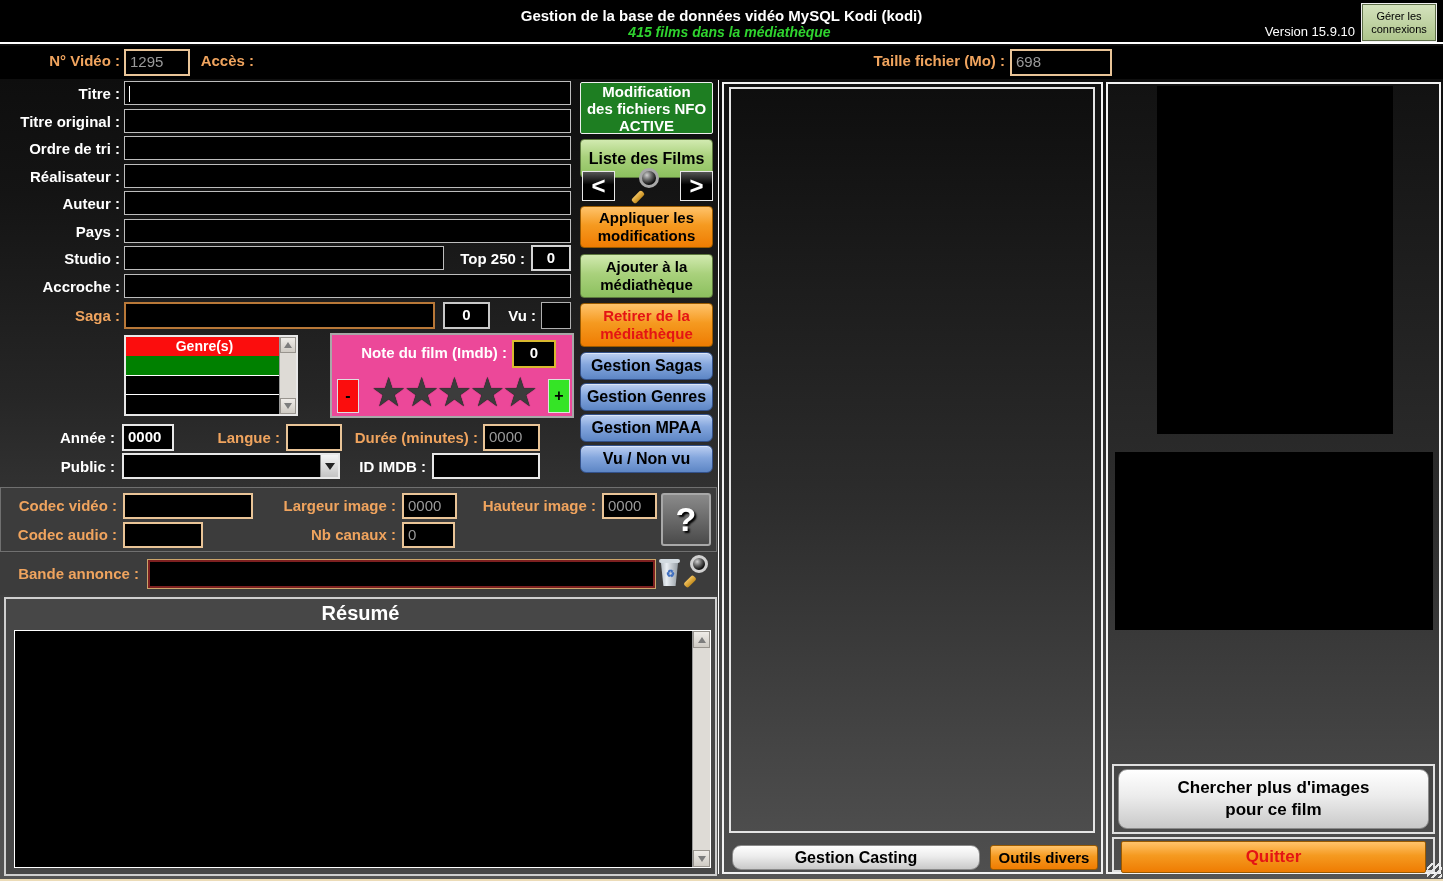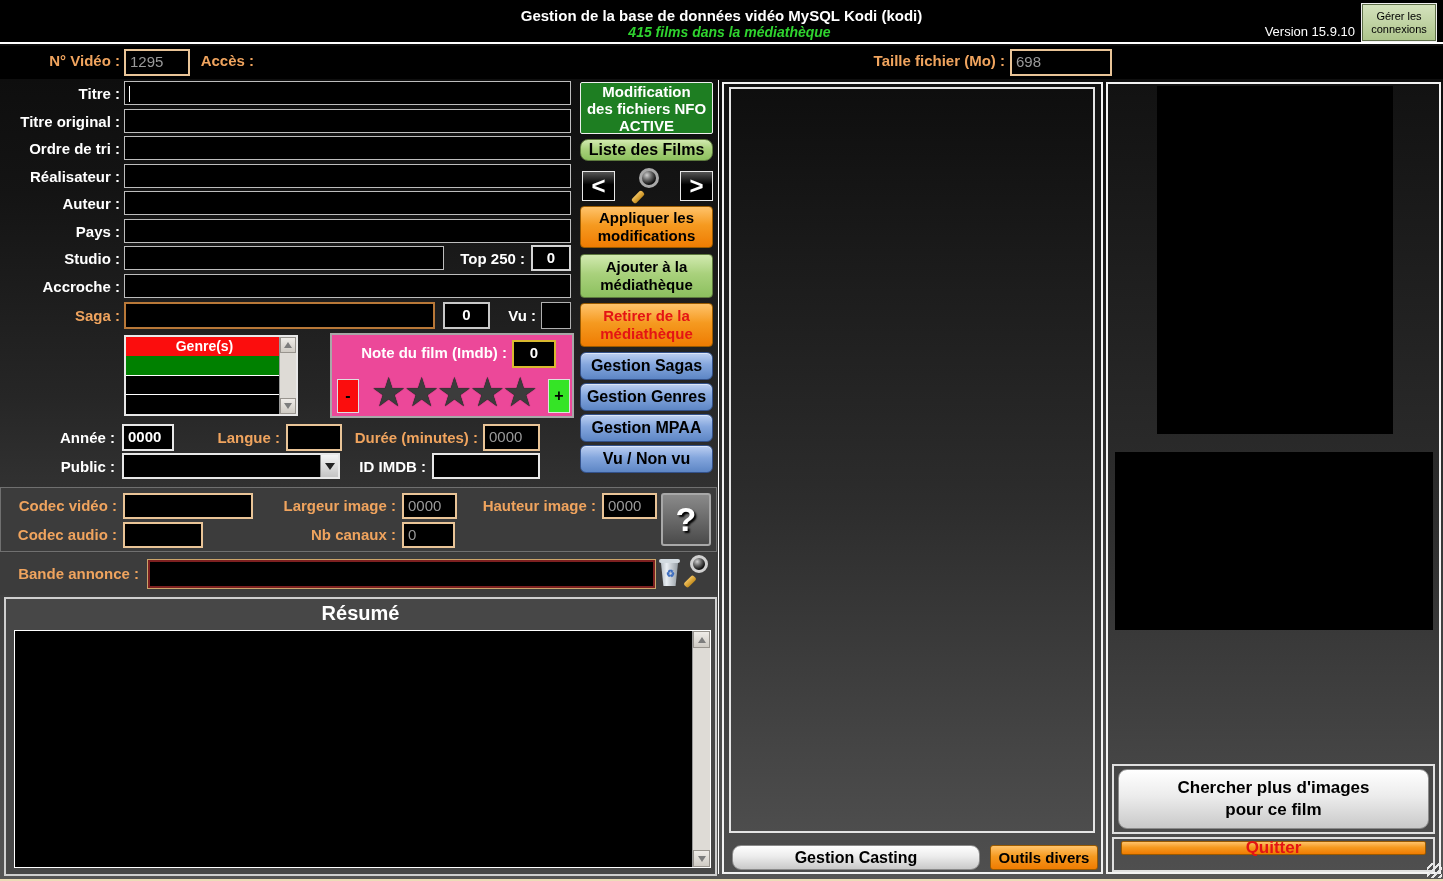--- a/index.html
+++ b/index.html
@@ -183,21 +183,21 @@
       <div class="sbtn" style="bottom:0;height:17px;">
           <div class="tri-down"></div>
         </div>
     </div>
   </div>
 </div>
 
 <div class="btn nfo" style="left:580px;top:82px;width:133px;height:52px;font-size:15px;line-height:17px;">Modification
 des fichiers NFO
 ACTIVE</div>
-<div class="btn greenlite" style="left:580px;top:139px;width:133px;height:22px;font-size:16px;border-radius:8px;">Liste des Films</div>
+<div class="btn greenlite" style="left:580px;top:139px;width:133px;height:39px;font-size:16px;">Liste des Films</div>
 <div class="arrowbtn" style="left:582px;top:171px;width:33px;height:30px;">&lt;</div>
 <div class="loupe" style="left:631px;top:168px;width:32px;height:36px;">
   <div class="glass" style="left:8px;top:0;width:20px;height:20px;border:3px solid #a8a8a8;"></div>
   <div class="handle" style="left:4px;top:22px;width:6px;height:14px;"></div>
 </div>
 <div class="arrowbtn" style="left:680px;top:171px;width:33px;height:30px;">&gt;</div>
 <div class="btn orange" style="left:580px;top:206px;width:133px;height:42px;font-size:15px;line-height:18px;">Appliquer les
 modifications</div>
 <div class="btn greenlite" style="left:580px;top:254px;width:133px;height:44px;font-size:15px;line-height:18px;">Ajouter à la
 médiathèque</div>
@@ -216,18 +216,18 @@
 </div>
 
 <div class="panel" style="left:1106px;top:82px;width:335px;height:792px;">
   <div class="blackbox" style="left:49px;top:2px;width:236px;height:348px;"></div>
   <div class="blackbox" style="left:7px;top:368px;width:318px;height:178px;"></div>
   <div class="abs" style="left:4px;top:680px;width:323px;height:70px;border:2px solid #e0e0e0;">
     <div class="btn silver" style="left:4px;top:3px;width:311px;height:60px;font-size:17px;line-height:22px;">Chercher plus d'images
 pour ce film</div>
   </div>
   <div class="abs" style="left:4px;top:753px;width:323px;height:35px;border:2px solid #e0e0e0;">
-    <div class="btn orange" style="left:7px;top:2px;width:305px;height:14px;font-size:17px;color:var(--red-text);border-radius:2px;">Quitter</div>
+    <div class="btn orange" style="left:7px;top:2px;width:305px;height:32px;font-size:17px;color:var(--red-text);border-radius:2px;">Quitter</div>
   </div>
 </div>
 
 <div class="grip"></div>
 <div class="bottomline"></div>
 
 </body></html>

